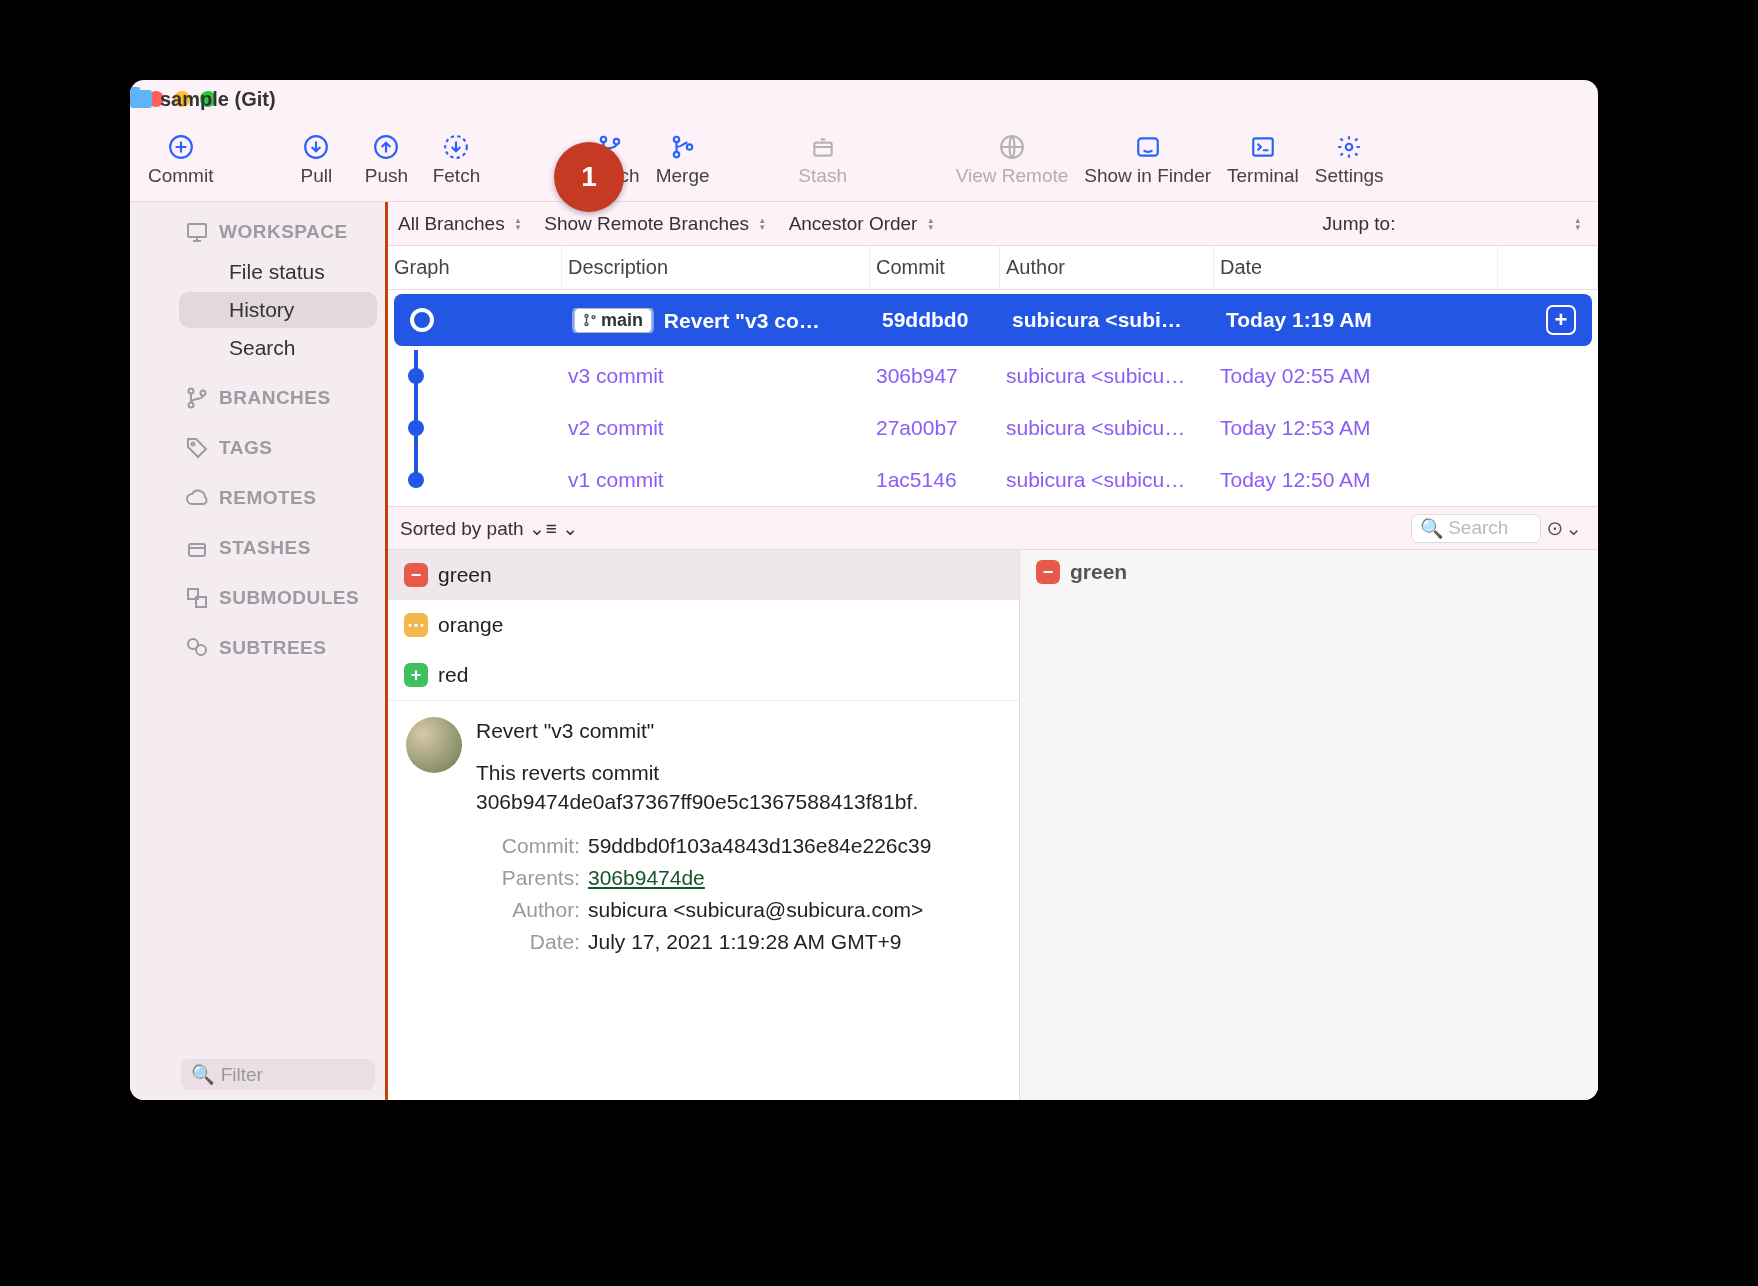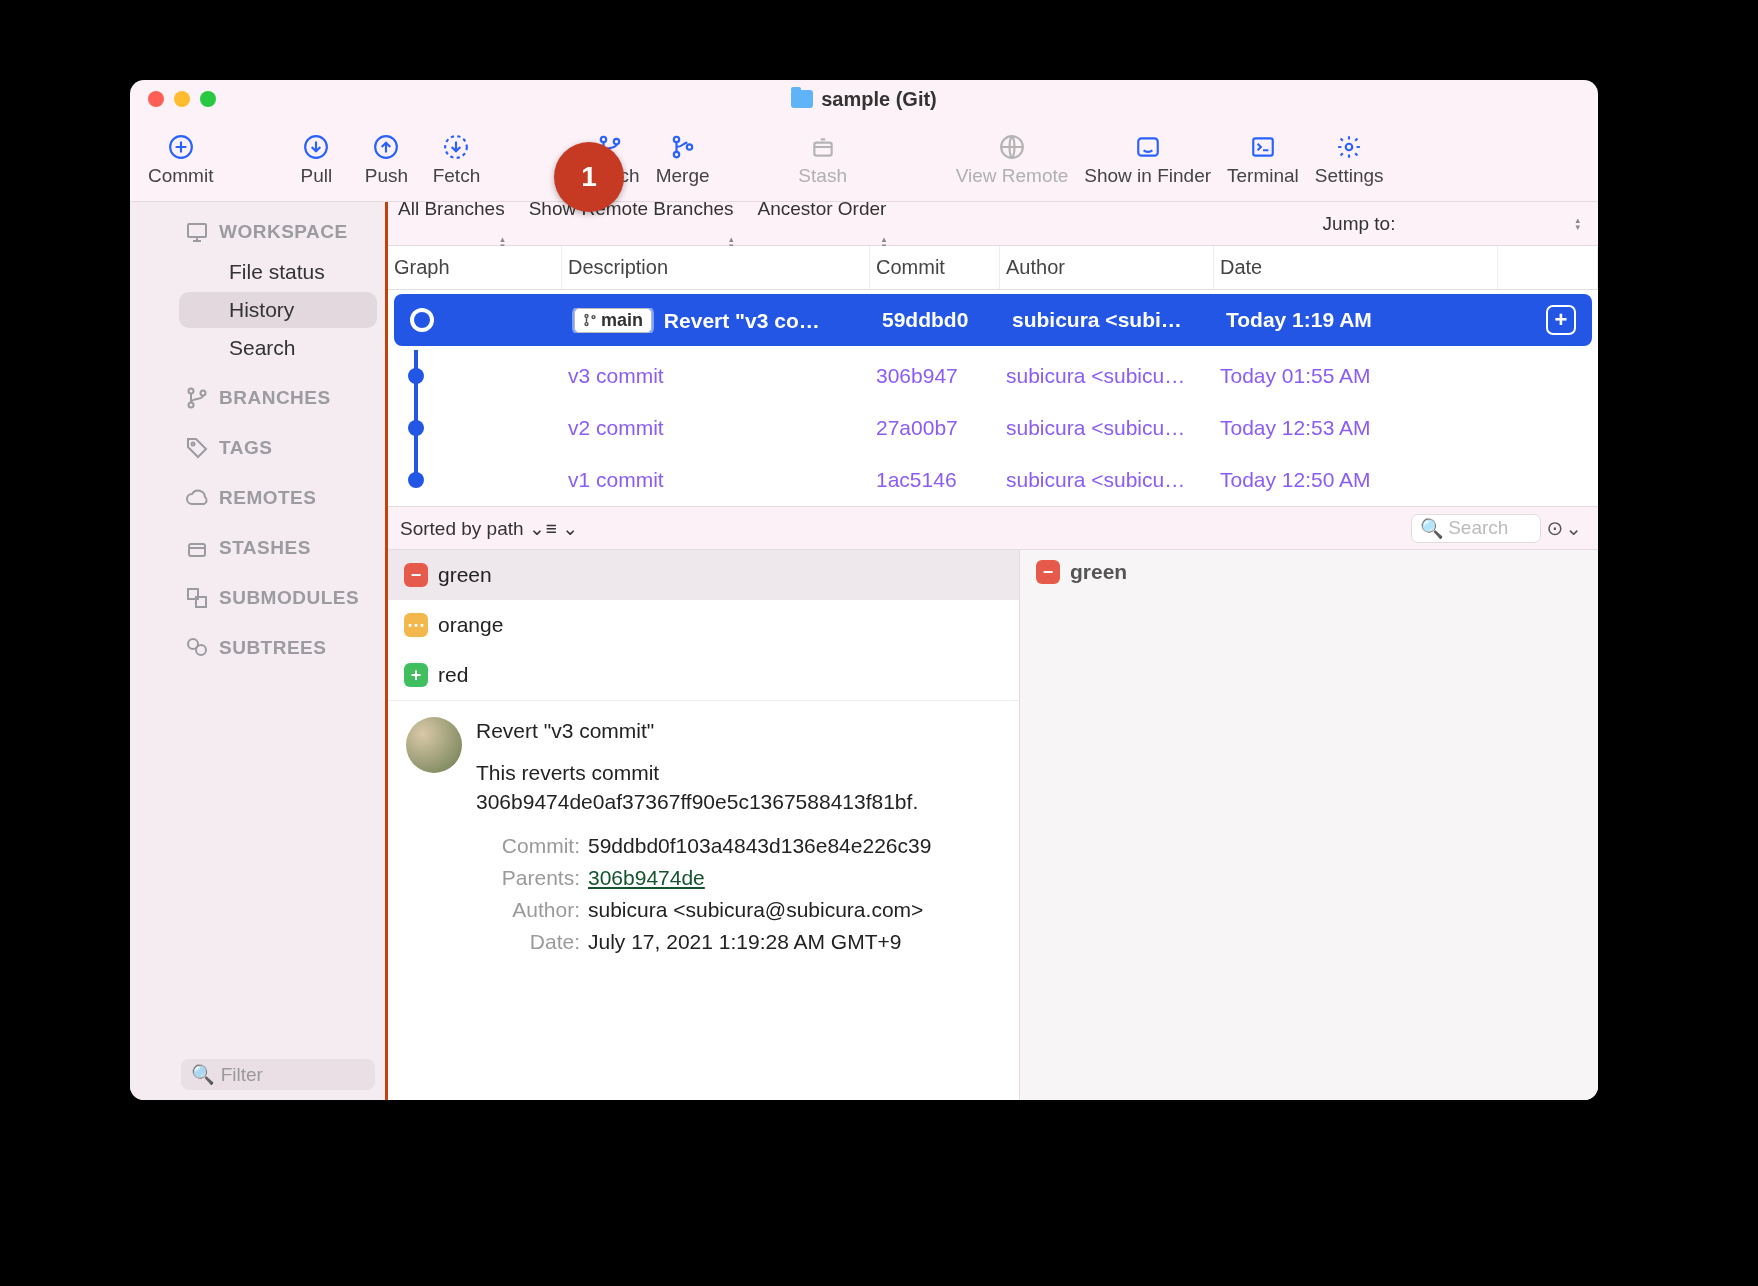--- a/index.html
+++ b/index.html
@@ -12,21 +12,21 @@
     border-radius: 14px;
     box-shadow: 0 30px 60px rgba(0,0,0,.5);
     overflow: hidden;
     display: flex; flex-direction: column;
   }
   
   .titlebar { height: 38px; display:flex; align-items:center; position: relative; }
   .traffic { display:flex; gap:10px; margin-left:18px; }
   .dot { width:16px; height:16px; border-radius:50%; }
   .dot.red{background:#ff5f57;} .dot.yellow{background:#febc2e;} .dot.green{background:#28c840;}
-  .title-center { position:absolute; left:0; right:0; display:flex; justify-content:center; align-items:center; gap:8px; font-size:20px; font-weight:600; color:#333; }
+  .title-center { position:absolute; left:0; right:0; display:flex; align-items:center; gap:8px; font-size:20px; font-weight:600; color:#333; }
   .folder-icon { width:22px; height:18px; background:#5eb4f7; border-radius:3px; position:relative; }
   .folder-icon::before{content:"";position:absolute;left:0;top:-3px;width:10px;height:4px;background:#5eb4f7;border-radius:2px 2px 0 0;}
   
   .toolbar { height:84px; display:flex; align-items:center; padding:0 10px; color:#333; border-bottom:1px solid #e6d9e0; }
   .tbtn { display:flex; flex-direction:column; align-items:center; justify-content:center; gap:4px; min-width:70px; padding:4px 8px; font-size:19px; color:#444; }
   .tbtn .ticon{ width:28px; height:28px; display:flex; align-items:center; justify-content:center; }
   .ticon svg{ width:26px; height:26px; stroke:#2962ff; stroke-width:2; fill:none; }
   .tbtn.dim .ticon svg{ stroke:#b4b4b4; }
   .tbtn.dim { color:#b0b0b0; }
   .badge-1 { position:absolute; left:424px; top:62px; width:70px; height:70px; border-radius:50%; background:#c63a24; color:#fff; font-size:28px; font-weight:700; display:flex; align-items:center; justify-content:center; box-shadow:0 2px 6px rgba(0,0,0,.3); z-index: 5;}
@@ -36,21 +36,21 @@
   .side-section { padding:10px 0 0 0; }
   .side-head { display:flex; align-items:center; gap:10px; padding:8px 14px; font-size:19px; font-weight:700; letter-spacing:.5px; color:#9c9ba0; }
   .side-head svg{ width:24px;height:24px; stroke:#9c9ba0; fill:none; stroke-width:2;}
   .side-item { padding:6px 14px 6px 50px; font-size:21px; color:#333; border-radius:8px; margin:2px 8px; }
   .side-item.sel { background:#e3d8de;border-radius:10px; }
   .sidebar-filter { margin-top:auto; padding:10px; }
   .filter-box { background:#e9dfe4; border-radius:8px; padding:4px 10px; display:flex; align-items:center; gap:6px; color:#9a9a9a; font-size:19px;}
   
   .main { flex:1; display:flex; flex-direction:column; min-width:0; background:#fff; }
   .filterbar { height:44px; background:#fdf2f7; border-bottom:1px solid #e6d9e0; display:flex; align-items:center; padding:0 10px; gap:24px; font-size:19px; color:#333; }
-  .filterbar .fsel { display:flex; align-items:flex-end; gap:16px;flex-direction:column; }
+  .filterbar .fsel { display:flex; align-items:center; gap:7px; }
   .stepper { display:inline-flex; flex-direction:column; font-size:9px; color:#888; line-height:7px; margin-left:4px;}
   .filterbar .jump { margin-left:auto; display:flex; align-items:center; gap:8px; padding-right:8px;}
   
   .thead { height:44px; display:flex; align-items:center; border-bottom:1px solid #e6dde3; font-size:20px; color:#444; background:#fff; }
   .col-graph{width:174px; padding-left:14px;}
   .col-desc{width:308px;}
   .col-commit{width:130px;}
   .col-author{width:214px;}
   .col-date{flex:1;}
   .col-extra{width:100px;}
@@ -349,21 +349,21 @@
             </div>
         </div>
         <div class="row">
           <div class="col-graph">
               <span class="graph-line"></span>
               <span class="graph-dot"></span>
             </div>
           <div class="col-desc">v3 commit</div>
           <div class="col-commit">306b947</div>
           <div class="col-author">subicura &lt;subicu…</div>
-          <div class="col-date">Today 01:55 AM</div>
+          <div class="col-date">Today 02:55 AM</div>
           <div class="col-extra"></div>
         </div>
         <div class="row">
           <div class="col-graph">
               <span class="graph-line"></span>
               <span class="graph-dot"></span>
             </div>
           <div class="col-desc">v2 commit</div>
           <div class="col-commit">27a00b7</div>
           <div class="col-author">subicura &lt;subicu…</div>

